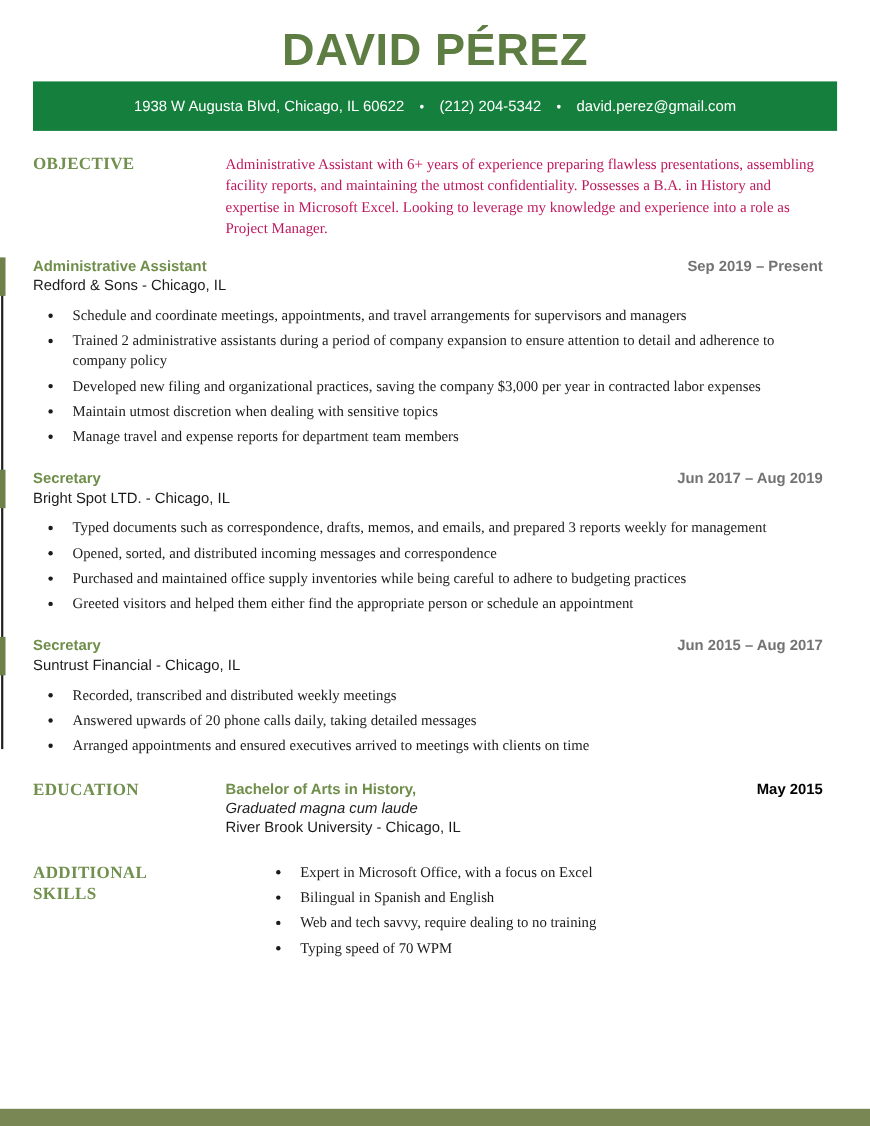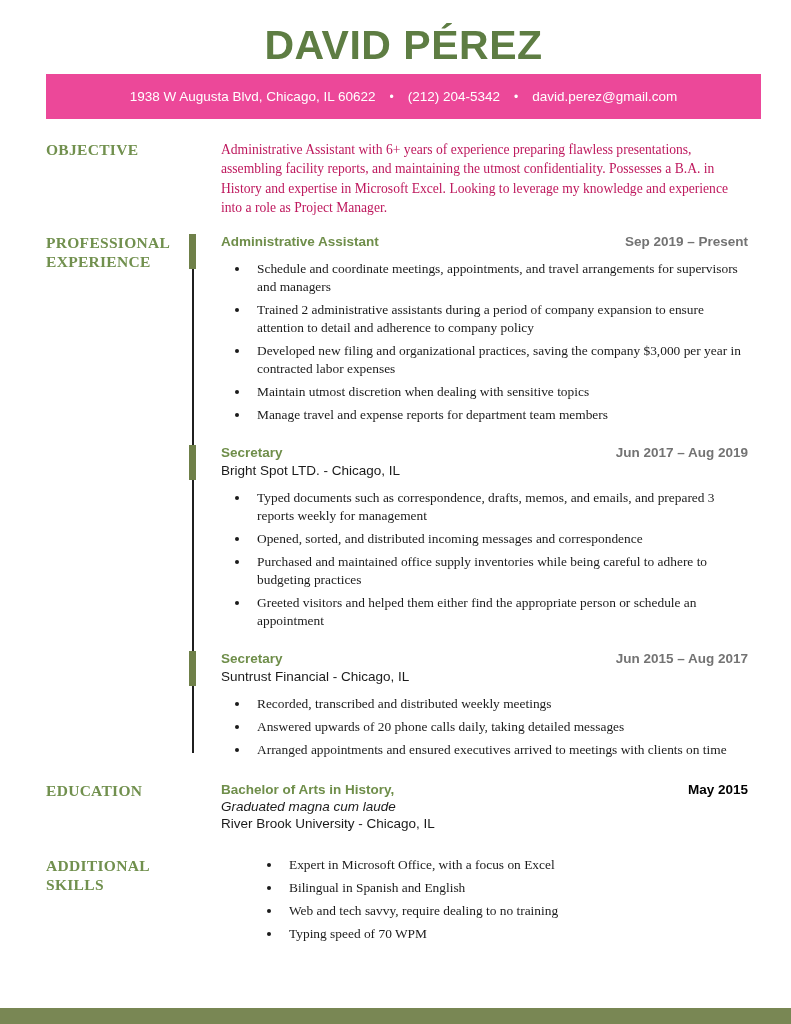--- a/index.html
+++ b/index.html
@@ -5,37 +5,36 @@
   * { margin: 0; padding: 0; box-sizing: border-box; }
   html, body { background: #ffffff; }
   .page {
     position: relative;
     width: 791px;
     height: 1024px;
     background: #ffffff;
     overflow: hidden;
     font-family: "Liberation Serif", serif;
     color: #1b1b1b;
-    padding-left: 16px;
   }
   
   .name {
     padding-top: 22px;
     text-align: center;
     font-family: "Liberation Sans", sans-serif;
     font-weight: bold;
     font-size: 41px;
     letter-spacing: 0.5px;
     color: #5e7d43;
     line-height: 46px;
   }
   .contact-bar {
     margin: 6px 30px 0 30px;
     height: 45px;
-    background: #ec4899;
+    background: #15803d;
     display: flex;
     align-items: center;
     justify-content: center;
     color: #ffffff;
     font-family: "Liberation Sans", sans-serif;
     font-size: 13.5px;
   }
   .contact-bar .dot { margin: 0 14px; font-size: 12px; }
   
   .row { display: flex; }
@@ -167,33 +166,30 @@
   </div>
 
   <div class="row row-objective">
     <div class="label-col">OBJECTIVE</div>
     <div class="body-col">
       <div class="objective-text">Administrative Assistant with 6+ years of experience preparing flawless presentations, assembling facility reports, and maintaining the utmost confidentiality. Possesses a B.A. in History and expertise in Microsoft Excel. Looking to leverage my knowledge and experience into a role as Project Manager.</div>
     </div>
   </div>
 
   <div class="row row-experience">
-    <div class="label-col">
-      <span style="display:block">PROFESSIONAL</span>
-      <span style="display:block">EXPERIENCE</span>
-    </div>
     <div class="body-col">
       <div class="exp-rule"></div>
 
       <div class="job">
         <div class="job-head">
           <div class="job-title-row">
             <span class="job-title">Administrative Assistant</span>
             <span class="job-dates">Sep 2019 – Present</span>
           </div>
+          <div class="job-company">Redford &amp; Sons - Chicago, IL</div>
         </div>
         <ul class="bullets">
           <li>Schedule and coordinate meetings, appointments, and travel arrangements for supervisors and managers</li>
           <li>Trained 2 administrative assistants during a period of company expansion to ensure attention to detail and adherence to company policy</li>
           <li>Developed new filing and organizational practices, saving the company $3,000 per year in contracted labor expenses</li>
           <li>Maintain utmost discretion when dealing with sensitive topics</li>
           <li>Manage travel and expense reports for department team members</li>
         </ul>
       </div>
 

